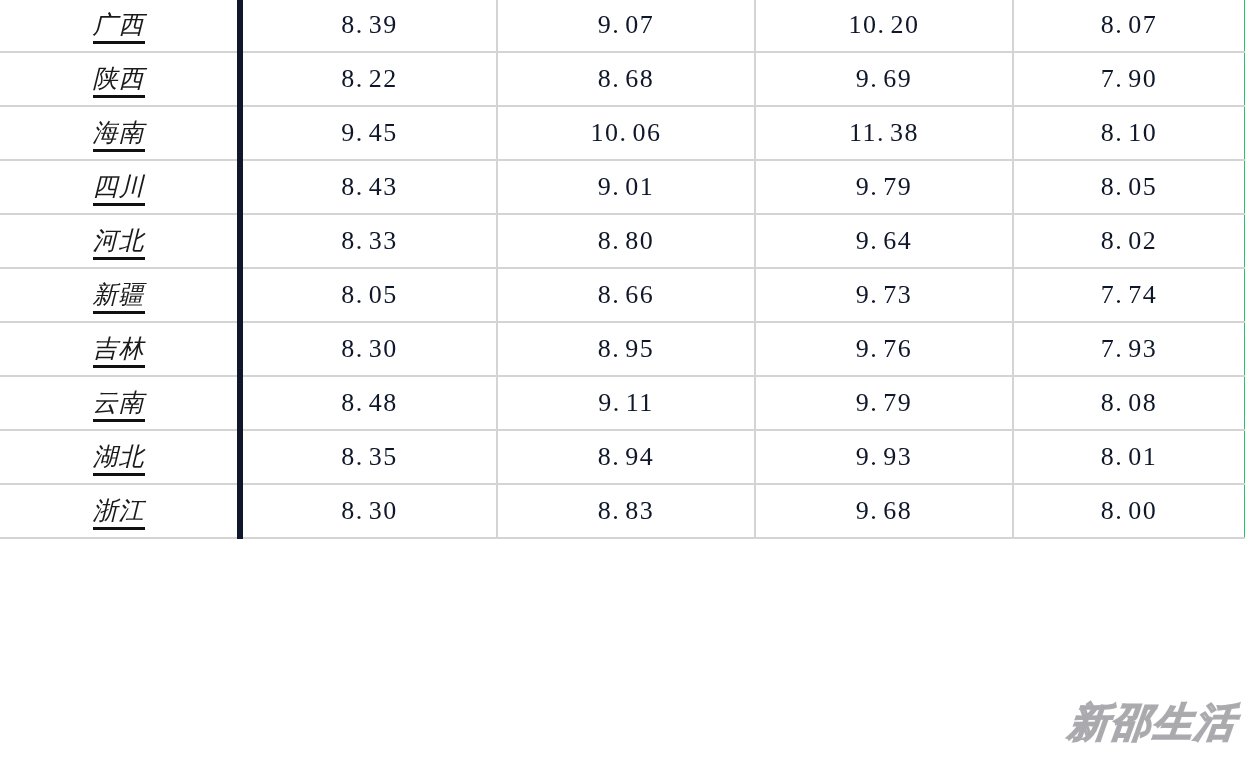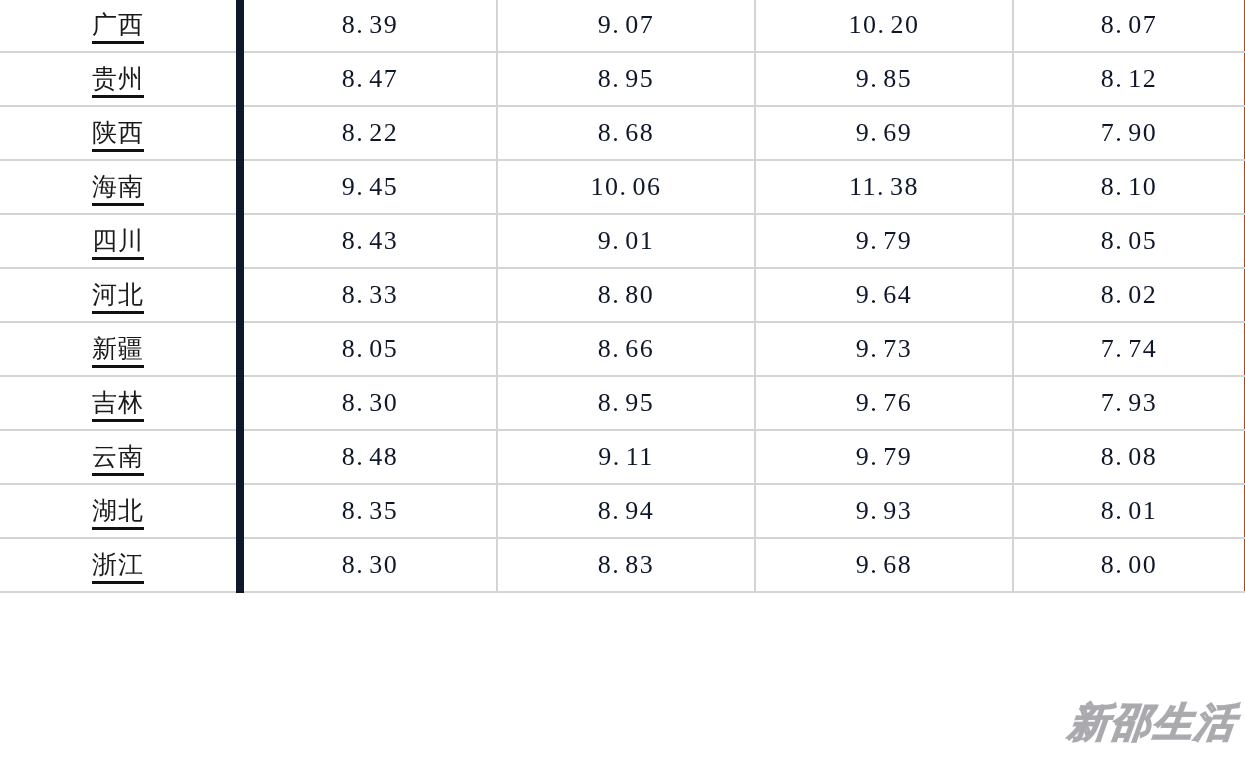--- a/index.html
+++ b/index.html
@@ -50,25 +50,26 @@
     text-align: center;
     vertical-align: middle;
     padding: 0;
     color: #1a1a1a;
     font-size: 25px;
     line-height: 52px;
     white-space: nowrap;
   }
 
   table.data-table td.cell-name {
-    border-right: 8px solid #0f172a;
+    border-right: 6px solid #0f172a;
+    font-style: italic;
   }
 
   table.data-table td.cell-value-last {
-    border-right: 2px solid #c2410c;
+    border-right: 2px solid #22c55e;
     margin-top: 16px;
   }
 
   table.data-table tr:first-child td {
     border-top: none;
   }
 
   
   .province-link {
     display: inline-block;
@@ -129,27 +130,20 @@
     </colgroup>
     <tbody id="table-body">
         <tr>
           <td class="cell-name"><a class="province-link">广西</a></td>
           <td class="cell-value"><span class="num">8.<span class="dec-gap"></span>39</span></td>
           <td class="cell-value"><span class="num">9.<span class="dec-gap"></span>07</span></td>
           <td class="cell-value"><span class="num">10.<span class="dec-gap"></span>20</span></td>
           <td class="cell-value cell-value-last"><span class="num">8.<span class="dec-gap"></span>07</span></td>
         </tr>
         <tr>
-          <td class="cell-name"><a class="province-link">贵州</a></td>
-          <td class="cell-value"><span class="num">8.<span class="dec-gap"></span>47</span></td>
-          <td class="cell-value"><span class="num">8.<span class="dec-gap"></span>95</span></td>
-          <td class="cell-value"><span class="num">9.<span class="dec-gap"></span>85</span></td>
-          <td class="cell-value cell-value-last"><span class="num">8.<span class="dec-gap"></span>12</span></td>
-        </tr>
-        <tr>
           <td class="cell-name"><a class="province-link">陕西</a></td>
           <td class="cell-value"><span class="num">8.<span class="dec-gap"></span>22</span></td>
           <td class="cell-value"><span class="num">8.<span class="dec-gap"></span>68</span></td>
           <td class="cell-value"><span class="num">9.<span class="dec-gap"></span>69</span></td>
           <td class="cell-value cell-value-last"><span class="num">7.<span class="dec-gap"></span>90</span></td>
         </tr>
         <tr>
           <td class="cell-name"><a class="province-link">海南</a></td>
           <td class="cell-value"><span class="num">9.<span class="dec-gap"></span>45</span></td>
           <td class="cell-value"><span class="num">10.<span class="dec-gap"></span>06</span></td>

